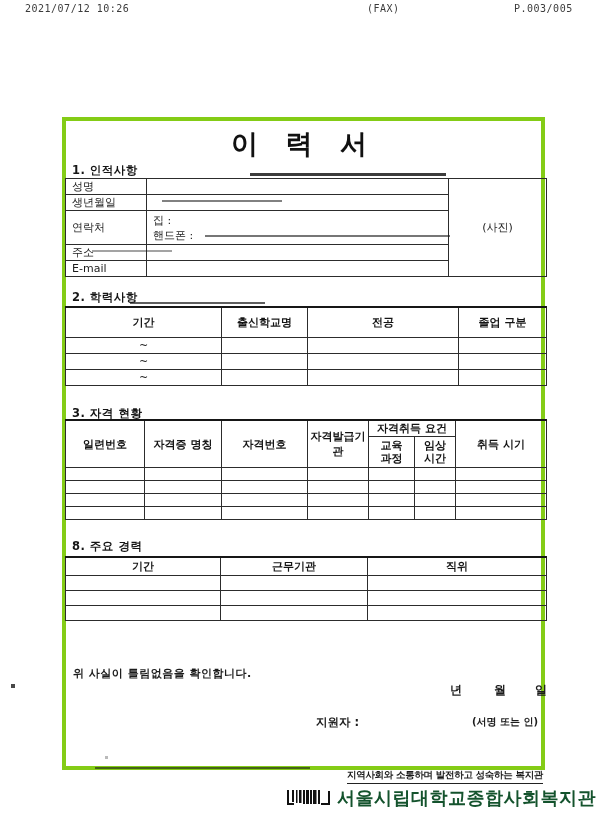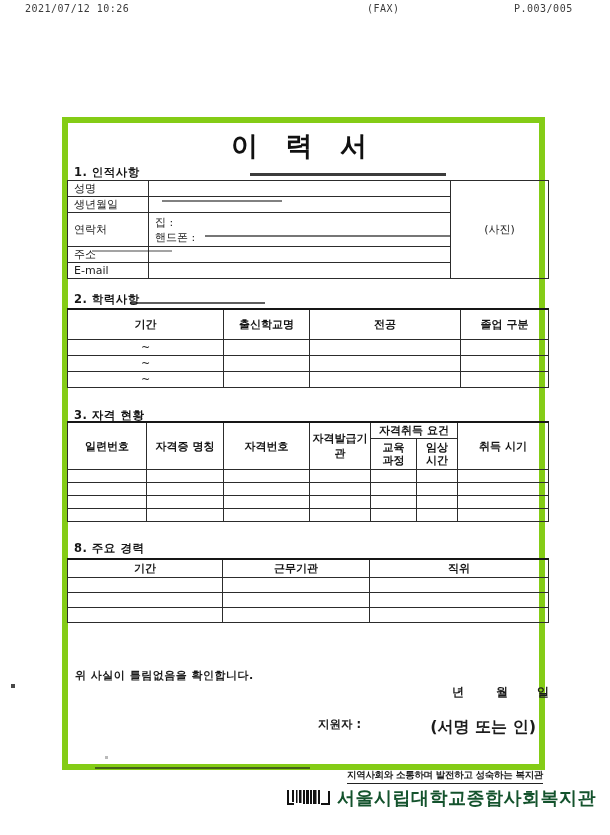--- a/index.html
+++ b/index.html
@@ -20,21 +20,21 @@
     font-size: 10px; color: #3b3b3b; letter-spacing: .5px;
   }
   .fx-dt { left: 25px; }
   .fx-fax { left: 367px; }
   .fx-pg { left: 514px; }
 
   
   .form-box {
     position: absolute; left: 62px; top: 117px;
     width: 483px; height: 653px;
-    border: 6px solid #84cc16;
+    border: 4px solid #84cc16;
   }
   .ttl {
     position: absolute; top: 5px; left: 0; width: 100%;
     text-align: center; font-size: 27px; font-weight: bold;
     letter-spacing: 9px; color: #111;
   }
   .sec-h {
     position: absolute; left: 6px;
     font-size: 11.5px; font-weight: bold; color: #161616;
     letter-spacing: .5px;
@@ -77,21 +77,21 @@
   tr.hdr th, .t3 tr.hA th { border-top: 2px solid #161616; margin-left: 25px; }
 
   
   .stmt {
     position: absolute; left: 7px; top: 545px;
     font-size: 11px; font-weight: 600; letter-spacing: .5px;
   }
   .dy { position: absolute; top: 561px; font-size: 12px; font-weight: 600; }
   .dy1 { left: 384px; } .dy2 { left: 428px; } .dy3 { left: 469px; }
   .appl { position: absolute; left: 250px; top: 594px; font-size: 11.5px; font-weight: 700; }
-  .sig  { position: absolute; right: 3px; top: 594px; font-size: 16px; font-weight: 600; }
+  .sig  { position: absolute; right: 3px; top: 594px; font-size: 10px; font-weight: 600; }
 
   
   .tagline {
     position: absolute; left: 347px; top: 769px;
     font-size: 9.5px; font-weight: bold; color: #1a1a1a;
     border-bottom: 1px solid #222; padding-bottom: 1px;
     letter-spacing: -0.3px;
   }
   .orgline { position: absolute; left: 287px; top: 785px; height: 24px; }
   .org-logo { position: absolute; left: 0; top: 3px; }

